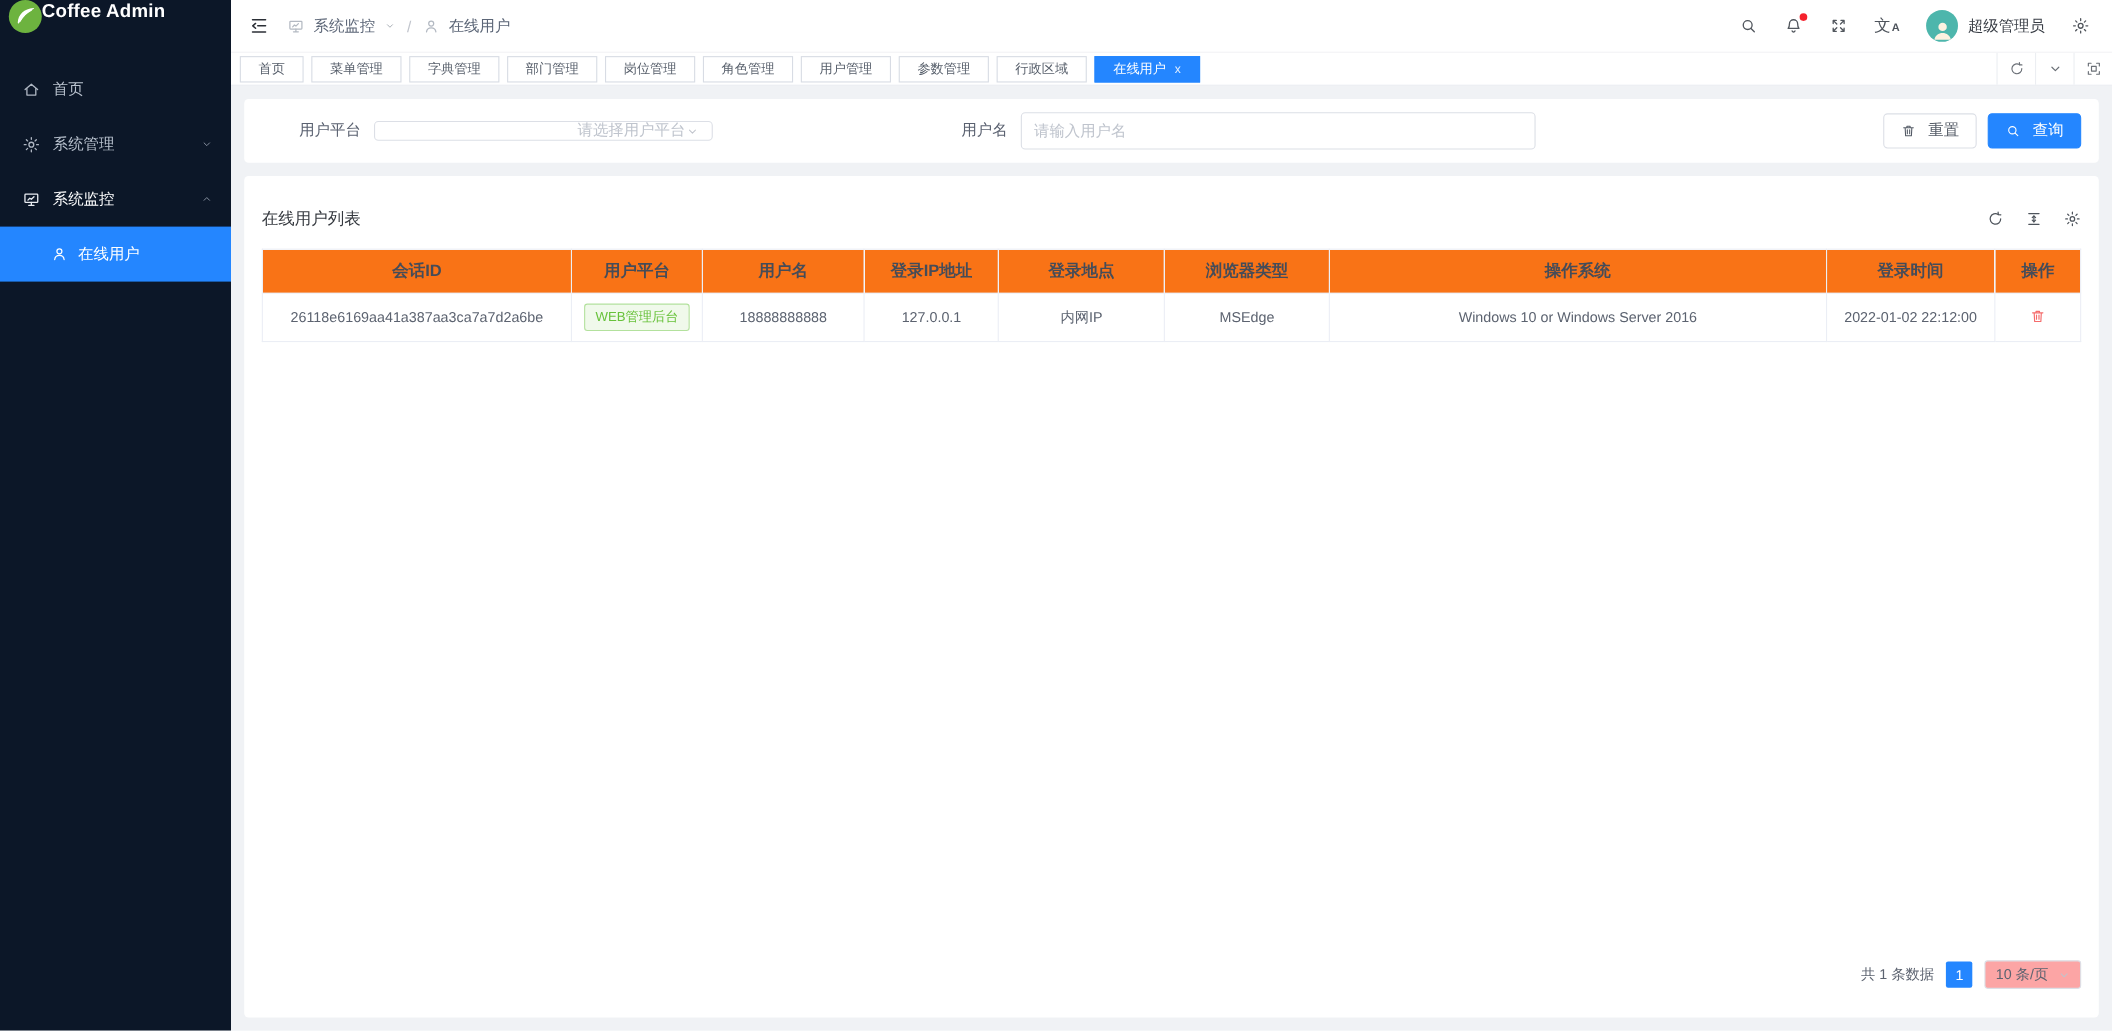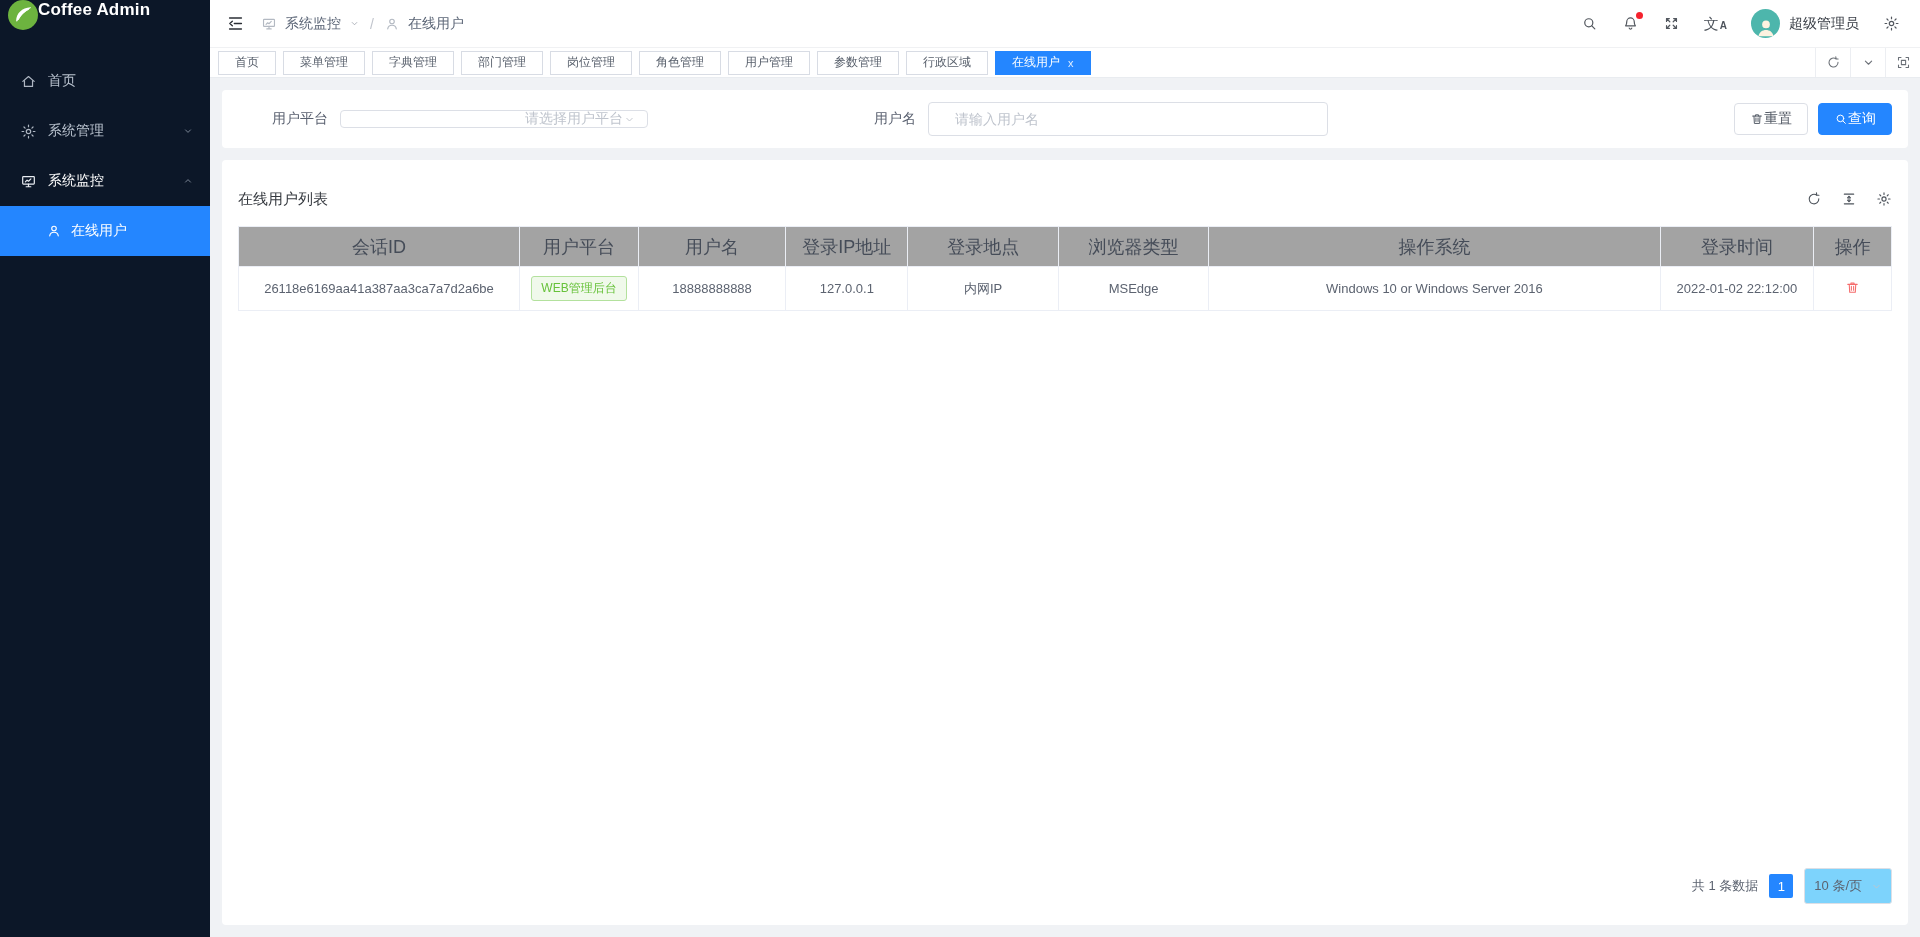--- a/index.html
+++ b/index.html
@@ -54,44 +54,44 @@
 
   
   .content{flex:1;display:flex;flex-direction:column;padding:12px 12px 12px 12px;min-height:0}
   .filter-card{flex-shrink:0;height:58px;background:#fff;border-radius:4px;display:flex;align-items:center;padding:0 16px;margin-bottom:12px}
   .f-label{font-size:14px;color:#5a6170}
   .f-label.first{margin-left:34px}
   .select-box{width:308px;height:18px;border:1px solid #dcdfe6;border-radius:4px;background:#fff;display:flex;align-items:center;justify-content:flex-end;padding:0 11px;margin-left:12px;cursor:pointer}
   .sel-ph{font-size:14px;color:#bfc4cd}
   .sel-chev{font-size:13px;color:#c0c4cc}
   .f-label.second{margin-left:226px}
-  .input-box{width:400px;height:34px;border:1px solid #dcdfe6;border-radius:4px;margin-left:12px;padding:0 26px;font-size:14px;color:#303133;font-family:inherit;outline:none}
+  .input-box{width:468px;height:34px;border:1px solid #dcdfe6;border-radius:4px;margin-left:12px;padding:0 11px;font-size:14px;color:#303133;font-family:inherit;outline:none}
   .input-box::placeholder{color:#bfc4cd}
   .btns{margin-left:auto;display:flex;gap:10px}
-  .btn{height:32px;padding:0 15px;border:1px solid #dcdfe6;border-radius:4px;background:#fff;color:#545b66;font-size:14px;font-family:inherit;display:flex;align-items:center;gap:0;cursor:pointer}
+  .btn{height:32px;padding:0 15px;border:1px solid #dcdfe6;border-radius:4px;background:#fff;color:#545b66;font-size:14px;font-family:inherit;display:flex;align-items:center;gap:11px;cursor:pointer}
   .btn .ic{font-size:14px}
   .btn.primary{background:var(--accent);border-color:var(--accent);color:#fff}
 
   .table-card{flex:1;background:#fff;border-radius:4px;display:flex;flex-direction:column;padding:12px 16px;min-height:0}
   .card-head{height:54px;flex-shrink:0;display:flex;align-items:center;justify-content:space-between}
   .card-title{font-size:15px;color:#35393f}
   .card-actions{display:flex;align-items:center;gap:19px;color:#4e545c}
   .card-actions .ic{font-size:16px;cursor:pointer}
   table{width:100%;border-collapse:collapse;table-layout:fixed}
   col.c0{width:17%}col.c1{width:7.2%}col.c2{width:8.9%}col.c3{width:7.4%}col.c4{width:9.1%}
   col.c5{width:9.1%}col.c6{width:27.3%}col.c7{width:9.3%}col.c8{width:4.7%}
   th,td{border:1px solid #ebeef5;text-align:center;overflow:hidden;white-space:nowrap}
-  th{height:40px;background:#a3a3a3;font-size:18px;font-weight:normal;color:#454c58}
+  th{height:40px;background:#f97316;font-size:15px;font-weight:bold;color:#454c58}
   td{height:44px;font-size:13px;color:#5c6370}
   .tag{display:inline-block;padding:3px 9px;border:1px solid var(--tag-border);background:var(--tag-bg);color:var(--tag-text);border-radius:3px;font-size:12px}
   .trash-btn{color:var(--danger);font-size:15px;cursor:pointer}
 
   .pagination{margin-top:auto;height:54px;flex-shrink:0;display:flex;align-items:center;justify-content:flex-end;gap:11px;font-size:13px;color:#5c6370}
   .page-num{min-width:24px;height:24px;padding:0 4px;border-radius:2px;background:var(--accent);color:#fff;display:flex;align-items:center;justify-content:center;font-size:13px;cursor:pointer}
-  .page-size{height:36px;border:1px solid #dcdfe6;border-radius:3px;display:flex;align-items:center;gap:8px;padding:0 8px 0 9px;cursor:pointer;background:#7dd3fc}
+  .page-size{height:26px;border:1px solid #dcdfe6;border-radius:3px;display:flex;align-items:center;gap:8px;padding:0 8px 0 9px;cursor:pointer;background:#fca5a5}
 </style>
 </head>
 <body>
 
 <aside class="sidebar">
   <div class="logo">
     <span class="logo-badge">
         <i class="ic">
           <svg viewBox="0 0 24 24">
             <path fill="#ffffff" d="M20.2 3.6C10.8 4.4 4.8 10 4.5 18.3c0 .7.8 1 1.2.4C9 12.6 14 7.9 20.4 4.3c.4-.2.3-.7-.2-.7z"></path>

